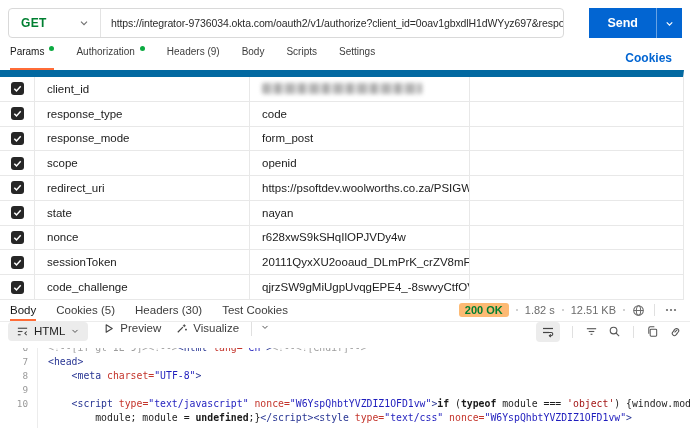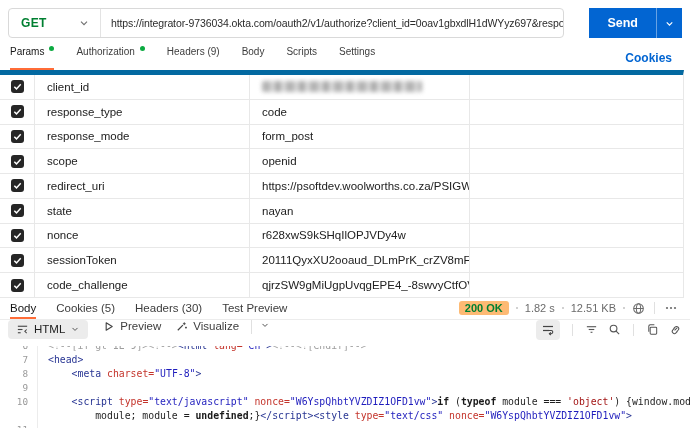--- a/index.html
+++ b/index.html
@@ -19,21 +19,21 @@
   
   .req-tabs { display:flex; align-items:center; height:24px; padding:0 10px; }
   .tab { display:flex; align-items:flex-start; gap:5px; font-size:10px; color:#3d3d3d; margin-right:22px; height:100%; cursor:pointer; position:relative; }
   .tab.active { color:#161616; }
   .tab.active::after { content:""; position:absolute; left:0; right:0; bottom:0; height:2px; background:#ff6c37; }
   .dot { width:5px; height:5px; border-radius:50%; background:#0caa41; }
   .spacer { flex:1; }
   .cookies-link { font-size:12px; color:#0265d2; font-weight:bold; margin-right:8px; cursor:pointer; }
 
   
-  .params-table { border-top:5px solid #0369a1; margin-right:6px; border-right:1px solid #e8e8e8; }
+  .params-table { border-top:7px solid #0369a1; margin-right:6px; border-right:1px solid #e8e8e8; }
   .param-row { display:flex; height:24.78px; border-bottom:1px solid #e8e8e8; align-items:stretch; }
   .cb-cell { width:35px; border-right:1px solid #e8e8e8; display:flex; align-items:center; justify-content:center; flex:none; }
   .checkbox { width:13px; height:13px; background:#262626; border-radius:3px; display:flex; align-items:center; justify-content:center; cursor:pointer; }
   .key-cell { width:215px; border-right:1px solid #e8e8e8; display:flex; align-items:center; padding:0 12px; font-size:11.5px; color:#212121; flex:none; }
   .val-cell { width:220px; border-right:1px solid #e8e8e8; display:flex; align-items:center; padding:0 12px; font-size:11.5px; color:#212121; flex:none; white-space:nowrap; overflow:hidden; }
   .desc-cell { flex:1; }
   .redacted-blob { width:160px; height:11px; border-radius:2px; background:repeating-linear-gradient(90deg,#9a9a9a 0 8px,#c9c9c9 8px 13px,#8f8f8f 13px 19px,#cfcfcf 19px 24px); filter:blur(2px); opacity:.75; }
 
   
   .resp-bar { display:flex; align-items:center; height:22px; padding:0 10px; border-bottom:1px solid #ececec; }
@@ -246,21 +246,21 @@
       <div class="key-cell">code_challenge</div>
       <div class="val-cell">qjrzSW9gMiUgpUvqgEPE4_-8swvyCtfOVvg5...</div>
       <div class="desc-cell"></div>
     </div>
   </div>
 
   <div class="resp-bar">
     <div class="resp-tab active">Body</div>
     <div class="resp-tab">Cookies (5)</div>
     <div class="resp-tab">Headers (30)</div>
-    <div class="resp-tab">Test Preview</div>
+    <div class="resp-tab">Test Cookies</div>
     <div class="spacer"></div>
     <div class="resp-meta">
       <span class="status-chip">200 OK</span>
       <span class="meta-dot"></span>
       <span class="meta-text">1.82 s</span>
       <span class="meta-dot"></span>
       <span class="meta-text">12.51 KB</span>
       <span class="meta-dot"></span>
       <span class="icon-btn">
         <svg width="13" height="13" viewBox="0 0 14 14">

